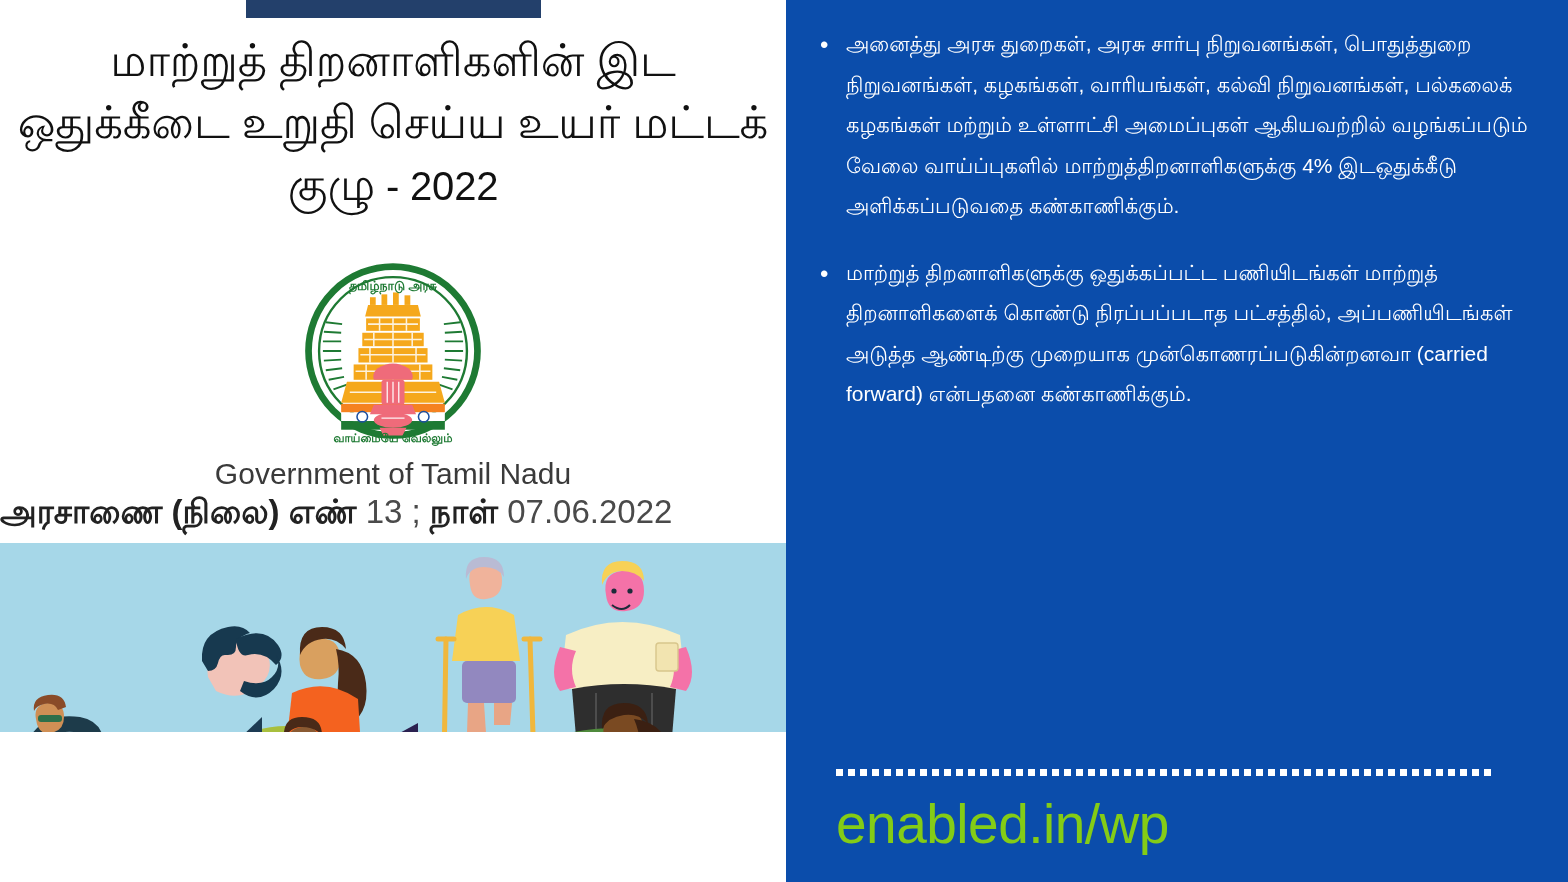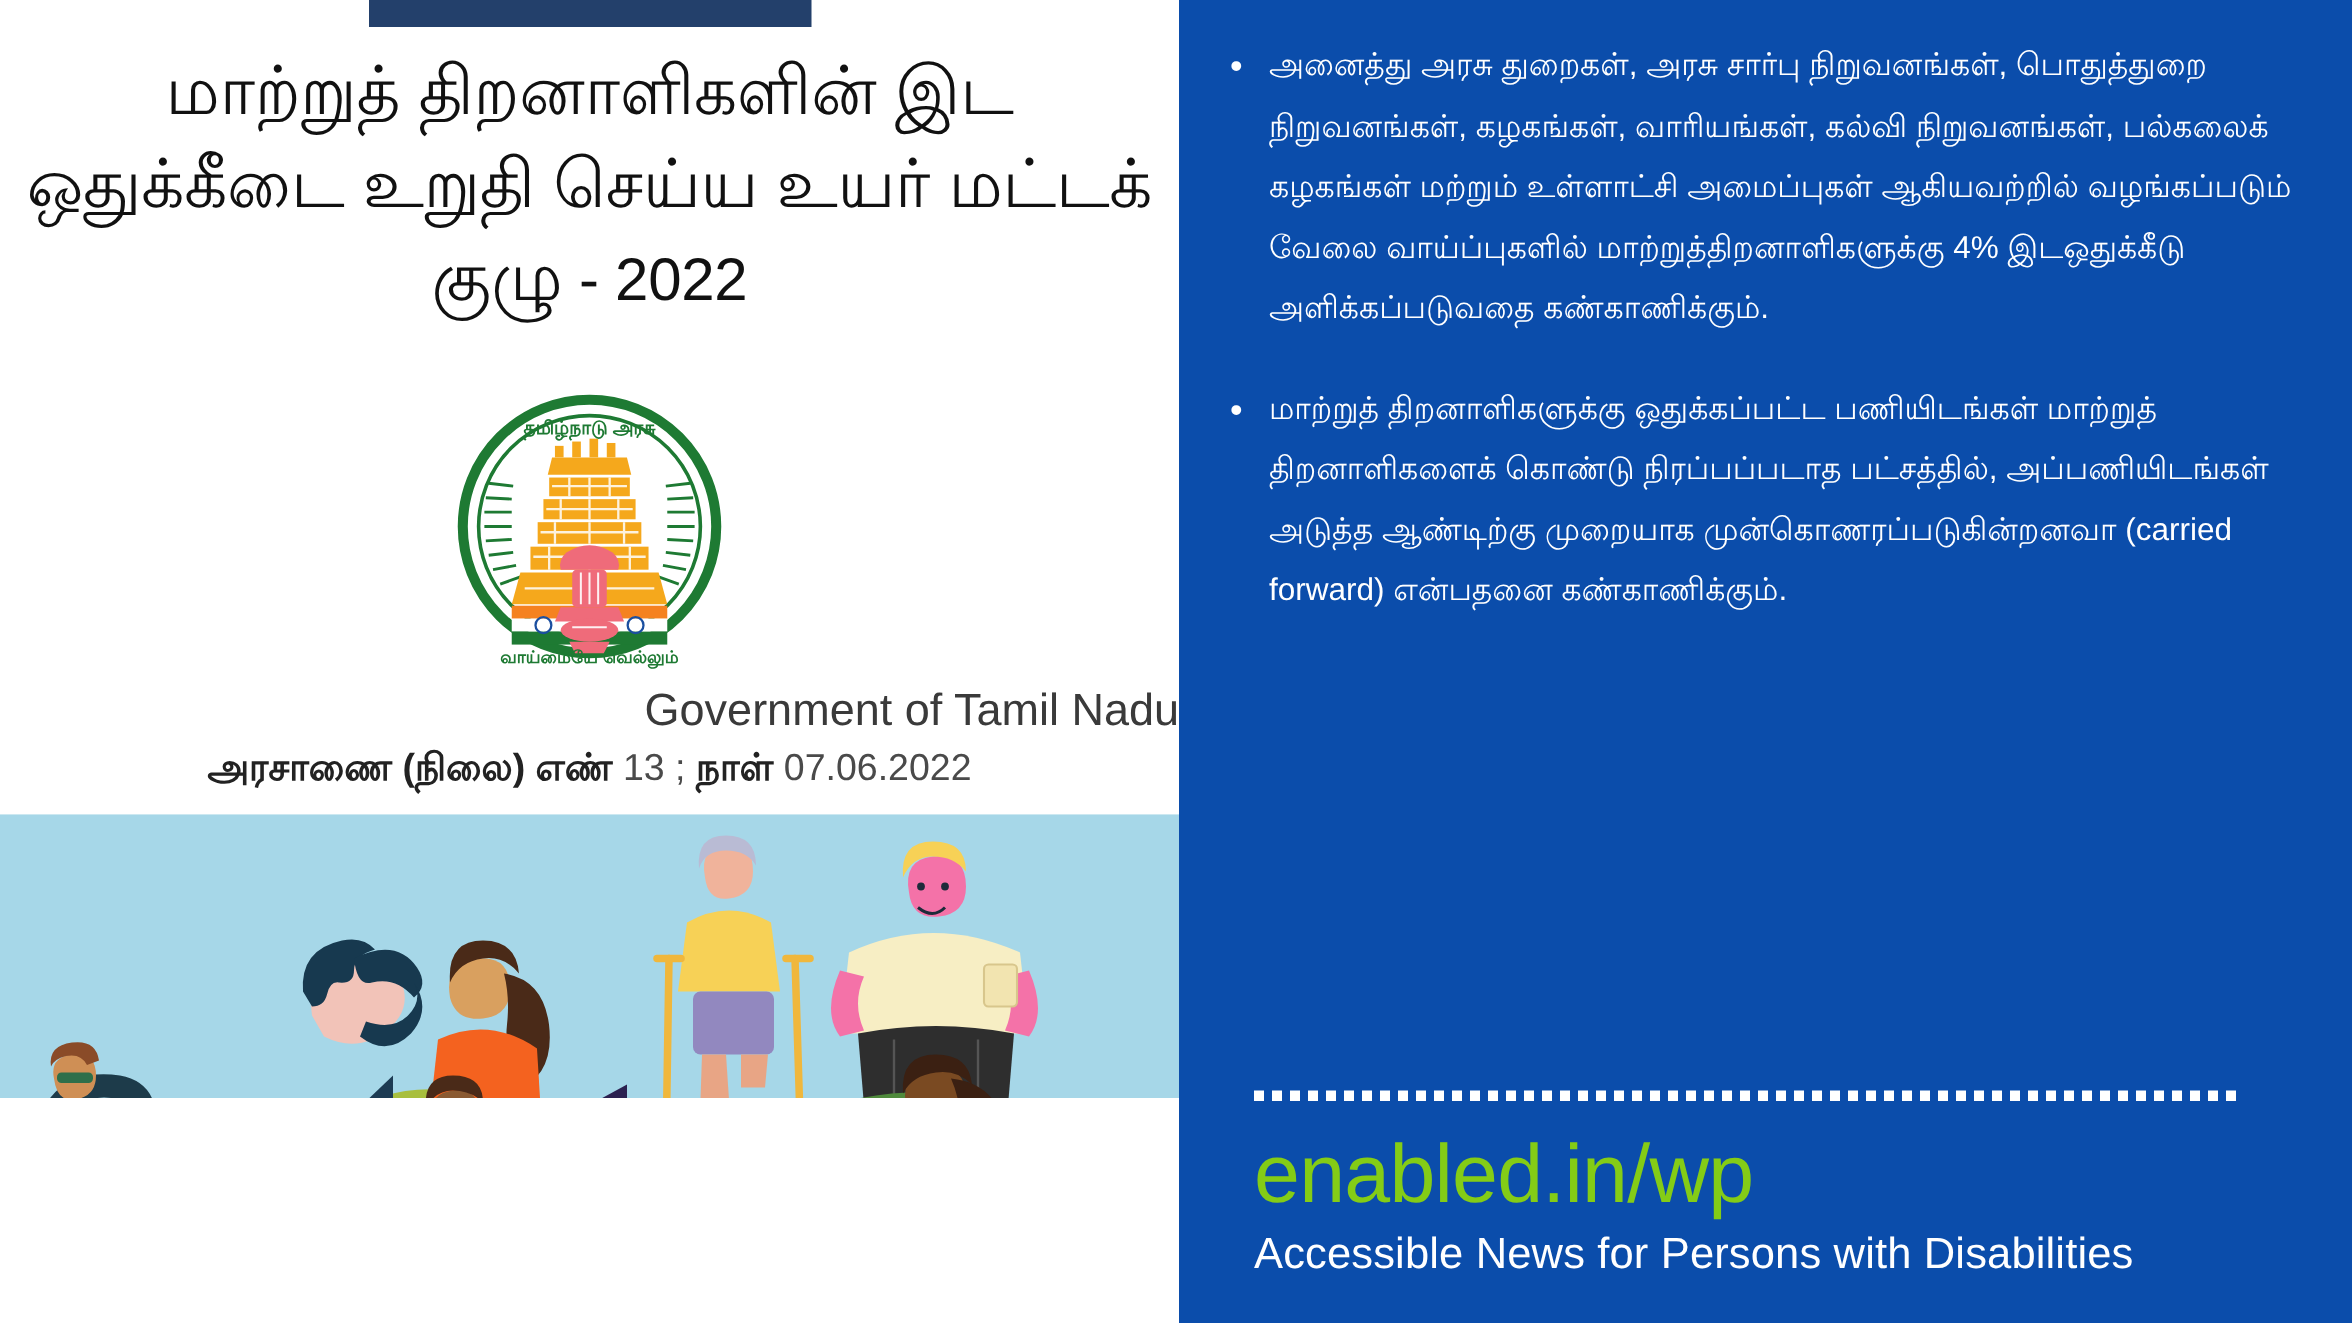--- a/index.html
+++ b/index.html
@@ -30,27 +30,27 @@
   
   .emblem-wrap {
     position:absolute; left:0; top:255px; width:786px;
     display:flex; justify-content:center;
   }
   .emblem { width:192px; height:192px; display:block; }
 
   
   .gov-line {
     position:absolute; left:0; top:456px; width:786px;
-    text-align:right; color:#3a3a3a;
+    text-align:center; color:#3a3a3a;
     font-size:30px; line-height:36px; font-weight:400;
   }
   .go-line {
     position:absolute; left:0; top:496px; width:786px;
-    text-align:center; color:#222222;
-    font-size:25px; line-height:32px;
+    color:#222222;
+    font-size:33px; line-height:32px;
   }
   .go-line b { font-weight:700; }
   .go-line span.num { font-weight:400; color:#4a4a4a; }
 
   
   .illus {
     position:absolute; left:0; top:543px; width:786px; height:339px;
     background:#a6d7e8; overflow:hidden;
   }
   .illus svg { display:block; width:786px; height:339px; }
@@ -325,17 +325,16 @@
       </div>
       <div class="bullet">
         <div class="bullet-dot">•</div>
         <div class="bullet-text">மாற்றுத் திறனாளிகளுக்கு ஒதுக்கப்பட்ட பணியிடங்கள் மாற்றுத் திறனாளிகளைக் கொண்டு நிரப்பப்படாத பட்சத்தில், அப்பணியிடங்கள் அடுத்த ஆண்டிற்கு முறையாக முன்கொணரப்படுகின்றனவா (carried forward) என்பதனை கண்காணிக்கும்.</div>
       </div>
     </div>
 
     <div class="brand">
       <div class="dots-rule"></div>
       <div class="brand-url">enabled.in/wp</div>
-      <div class="brand-tag">Accessible News for Persons with Disabilities</div>
     </div>
   </div>
 
 </div>
 
 </body></html>

